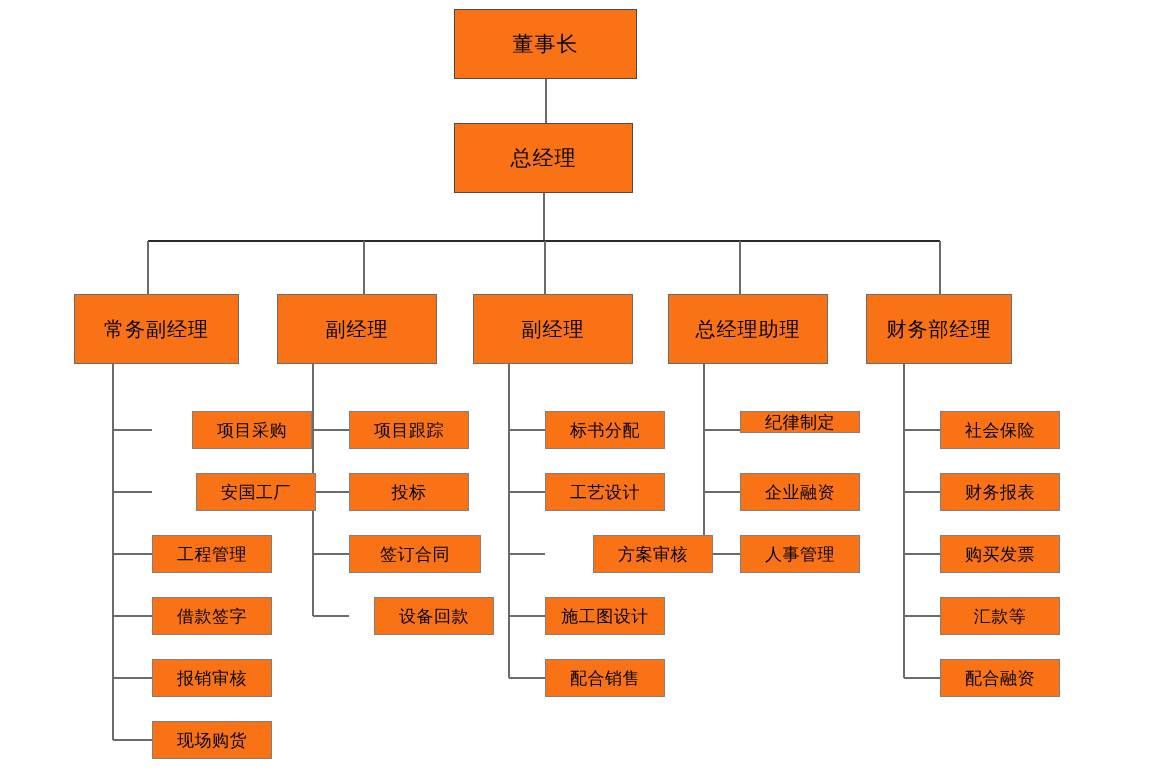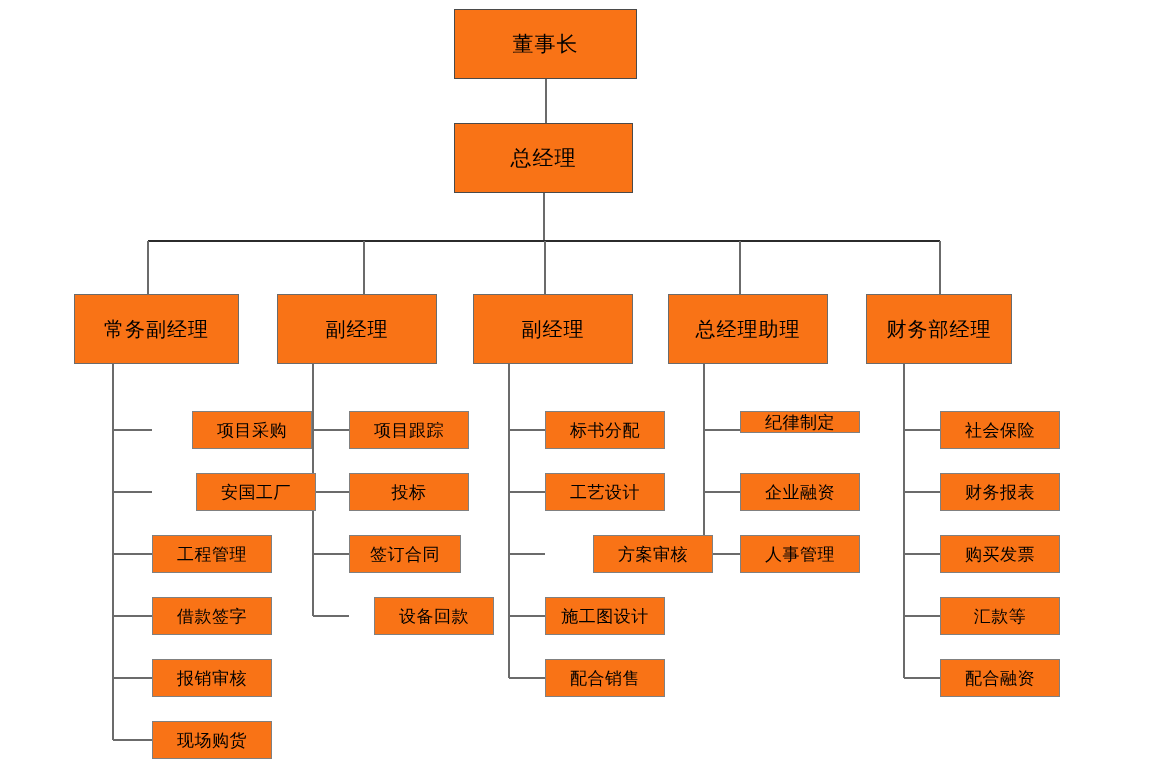--- a/index.html
+++ b/index.html
@@ -99,21 +99,21 @@
       <div class="node level-mid" style="left: 74px; top: 294px; width: 165px; height: 70px;">常务副经理</div>
       <div class="node level-leaf" style="left: 152px; top: 411px; width: 120px; height: 38px; margin-left: 40px;">项目采购</div>
       <div class="node level-leaf" style="left: 152px; top: 473px; width: 120px; height: 38px; margin-left: 44px;">安国工厂</div>
       <div class="node level-leaf" style="left: 152px; top: 535px; width: 120px; height: 38px;">工程管理</div>
       <div class="node level-leaf" style="left: 152px; top: 597px; width: 120px; height: 38px;">借款签字</div>
       <div class="node level-leaf" style="left: 152px; top: 659px; width: 120px; height: 38px;">报销审核</div>
       <div class="node level-leaf" style="left: 152px; top: 721px; width: 120px; height: 38px;">现场购货</div>
       <div class="node level-mid" style="left: 277px; top: 294px; width: 160px; height: 70px;">副经理</div>
       <div class="node level-leaf" style="left: 349px; top: 411px; width: 120px; height: 38px;">项目跟踪</div>
       <div class="node level-leaf" style="left: 349px; top: 473px; width: 120px; height: 38px;">投标</div>
-      <div class="node level-leaf" style="left: 349px; top: 535px; width: 112px; height: 38px;">签订合同</div>
+      <div class="node level-leaf" style="left: 349px; top: 535px; width: 132px; height: 38px;">签订合同</div>
       <div class="node level-leaf" style="left: 349px; top: 597px; width: 120px; height: 38px; margin-left: 25px;">设备回款</div>
       <div class="node level-mid" style="left: 473px; top: 294px; width: 160px; height: 70px;">副经理</div>
       <div class="node level-leaf" style="left: 545px; top: 411px; width: 120px; height: 38px;">标书分配</div>
       <div class="node level-leaf" style="left: 545px; top: 473px; width: 120px; height: 38px;">工艺设计</div>
       <div class="node level-leaf" style="left: 545px; top: 535px; width: 120px; height: 38px; margin-left: 48px;">方案审核</div>
       <div class="node level-leaf" style="left: 545px; top: 597px; width: 120px; height: 38px;">施工图设计</div>
       <div class="node level-leaf" style="left: 545px; top: 659px; width: 120px; height: 38px;">配合销售</div>
       <div class="node level-mid" style="left: 668px; top: 294px; width: 160px; height: 70px;">总经理助理</div>
       <div class="node level-leaf" style="left: 740px; top: 411px; width: 120px; height: 22px;">纪律制定</div>
       <div class="node level-leaf" style="left: 740px; top: 473px; width: 120px; height: 38px;">企业融资</div>

